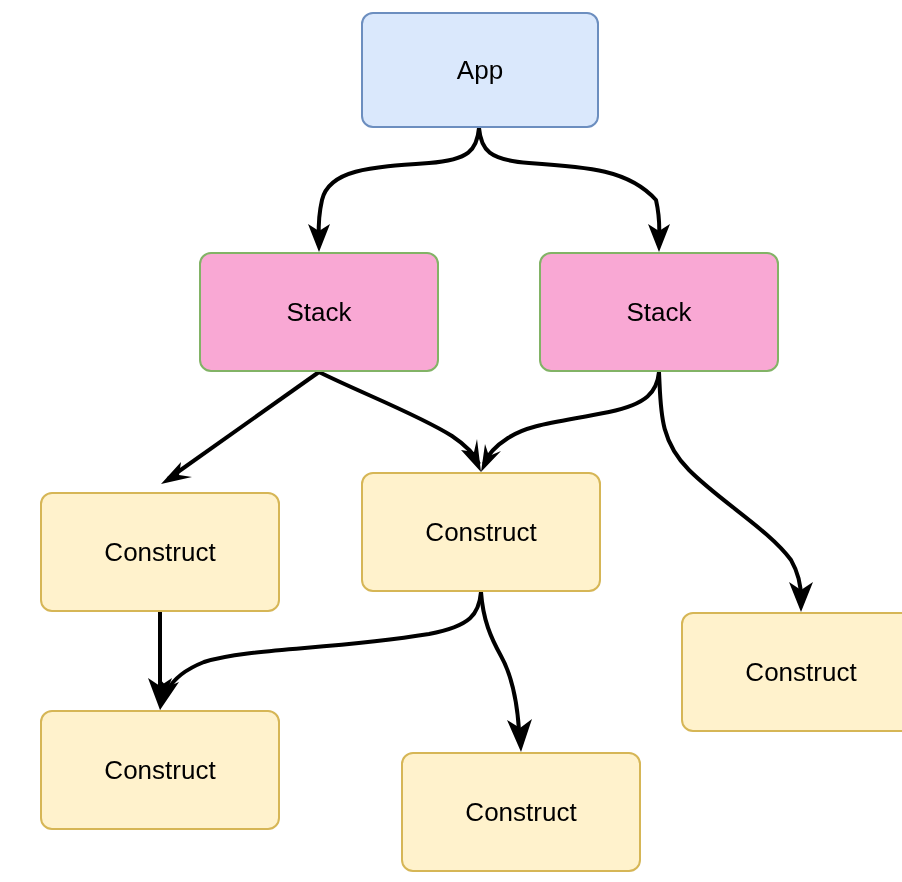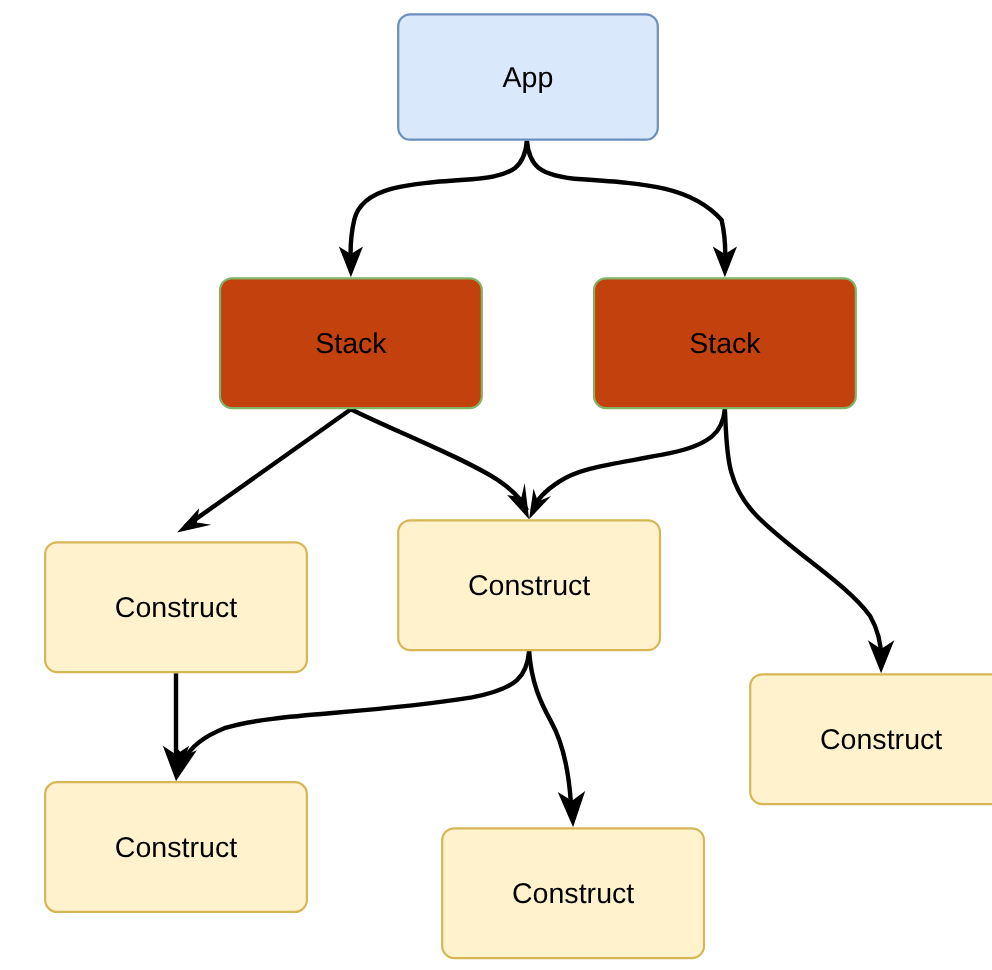--- a/index.html
+++ b/index.html
@@ -46,21 +46,21 @@
     text-align: center;
     white-space: nowrap;
     user-select: none;
   }
   
   .node.app {
     background: #dae8fc;
     border-color: #6c8ebf;
   }
   .node.stack {
-    background: #c2410c;
+    background: #f9a8d4;
     border-color: #82b366;
   }
   .node.construct {
     background: #fff2cc;
     border-color: #d6b656;
   }
   .edge-path {
     fill: none;
     stroke: #000000;
     stroke-width: 4;

